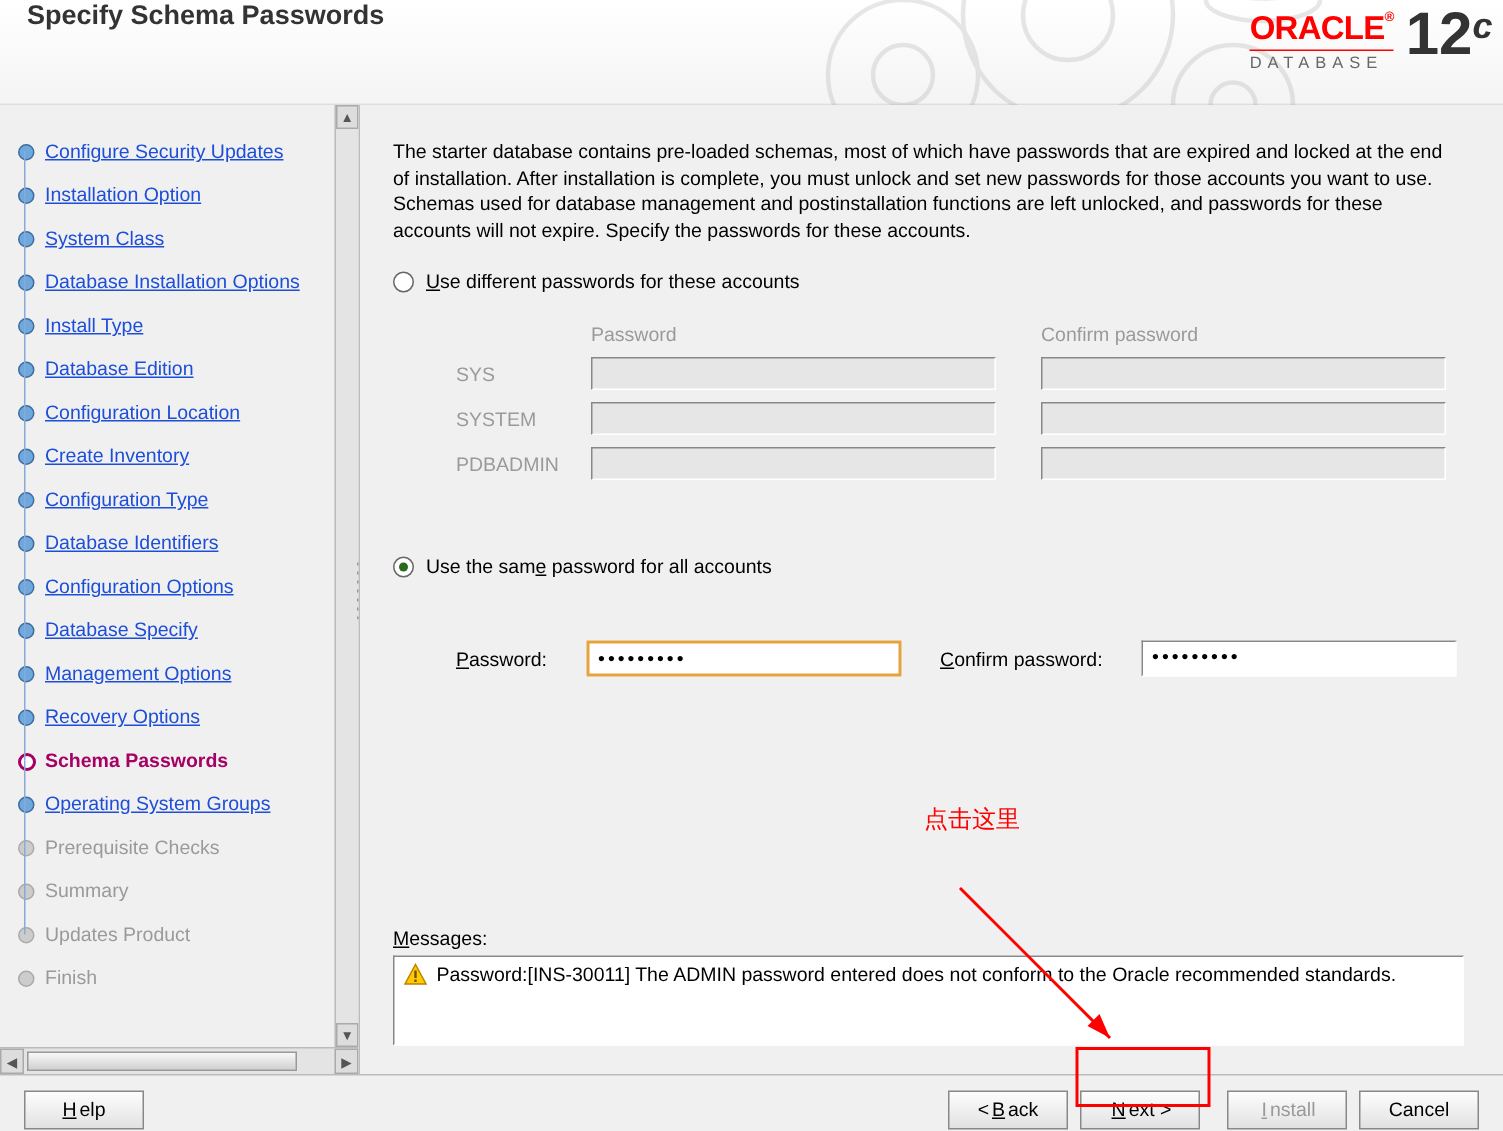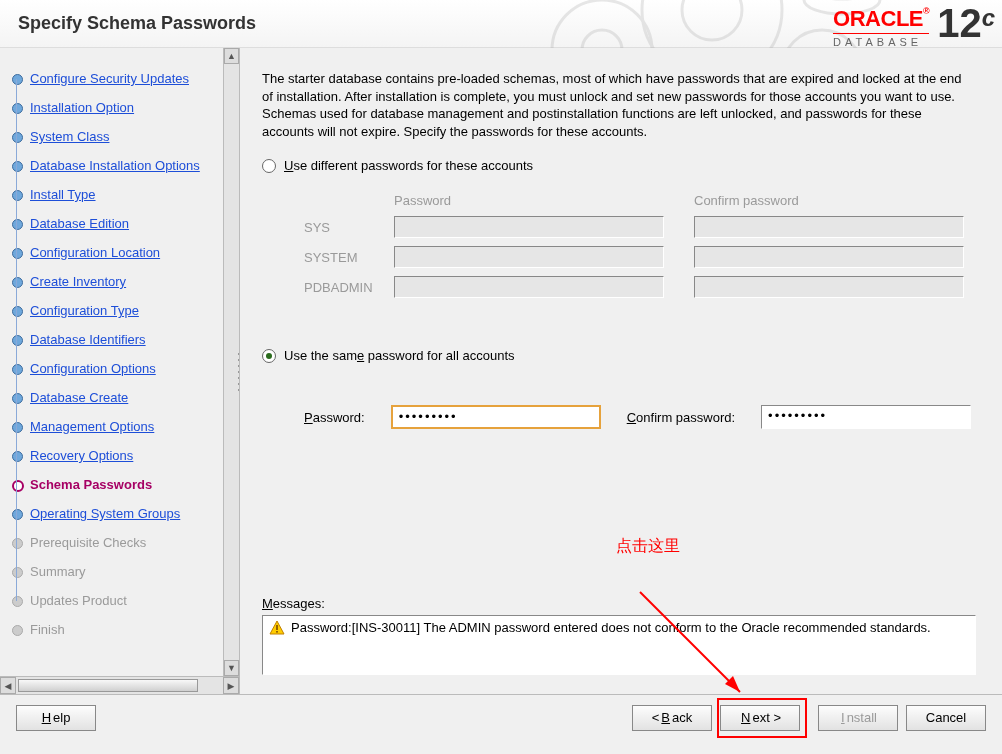--- a/index.html
+++ b/index.html
@@ -11,26 +11,26 @@
     font-size: 13px;
     background: #f0f0f0;
     color: #000;
     overflow: hidden;
     position: relative;
   }
 
   
   .header {
     position: relative;
-    height: 48px;
+    height: 70px;
     background: #fff;
     background-image: linear-gradient(to bottom, #fff 0%, #f4f4f4 100%);
     border-bottom: 1px solid #ddd;
     display: flex;
-    align-items: center;
+    align-items: flex-start;
     padding-left: 18px;
   }
   .header-title {
     font-size: 18px;
     font-weight: 600;
     color: #333;
   }
   .gear-bg {
     position: absolute;
     top: -90px; right: 120px;
@@ -340,21 +340,21 @@
           <li><a href="#">Installation Option</a></li>
           <li><a href="#">System Class</a></li>
           <li><a href="#">Database Installation Options</a></li>
           <li><a href="#">Install Type</a></li>
           <li><a href="#">Database Edition</a></li>
           <li><a href="#">Configuration Location</a></li>
           <li><a href="#">Create Inventory</a></li>
           <li><a href="#">Configuration Type</a></li>
           <li><a href="#">Database Identifiers</a></li>
           <li><a href="#">Configuration Options</a></li>
-          <li><a href="#">Database Create</a></li>
+          <li><a href="#">Database Specify</a></li>
           <li><a href="#">Management Options</a></li>
           <li><a href="#">Recovery Options</a></li>
           <li class="current"><a href="#" class="linkish">Schema Passwords</a></li>
           <li><a href="#">Operating System Groups</a></li>
           <li class="disabled"><span>Prerequisite Checks</span></li>
           <li class="disabled"><span>Summary</span></li>
           <li class="disabled"><span>Updates Product</span></li>
           <li class="disabled last"><span>Finish</span></li>
         </ul>
     </div>

